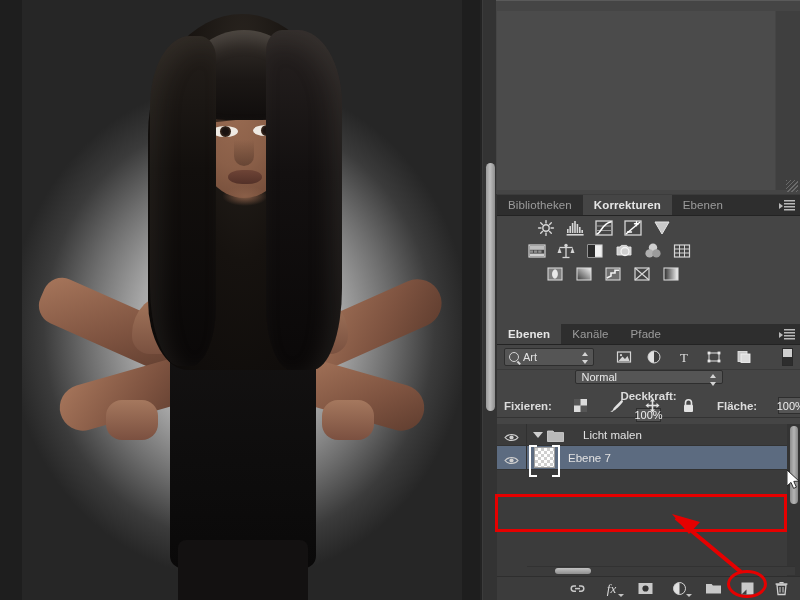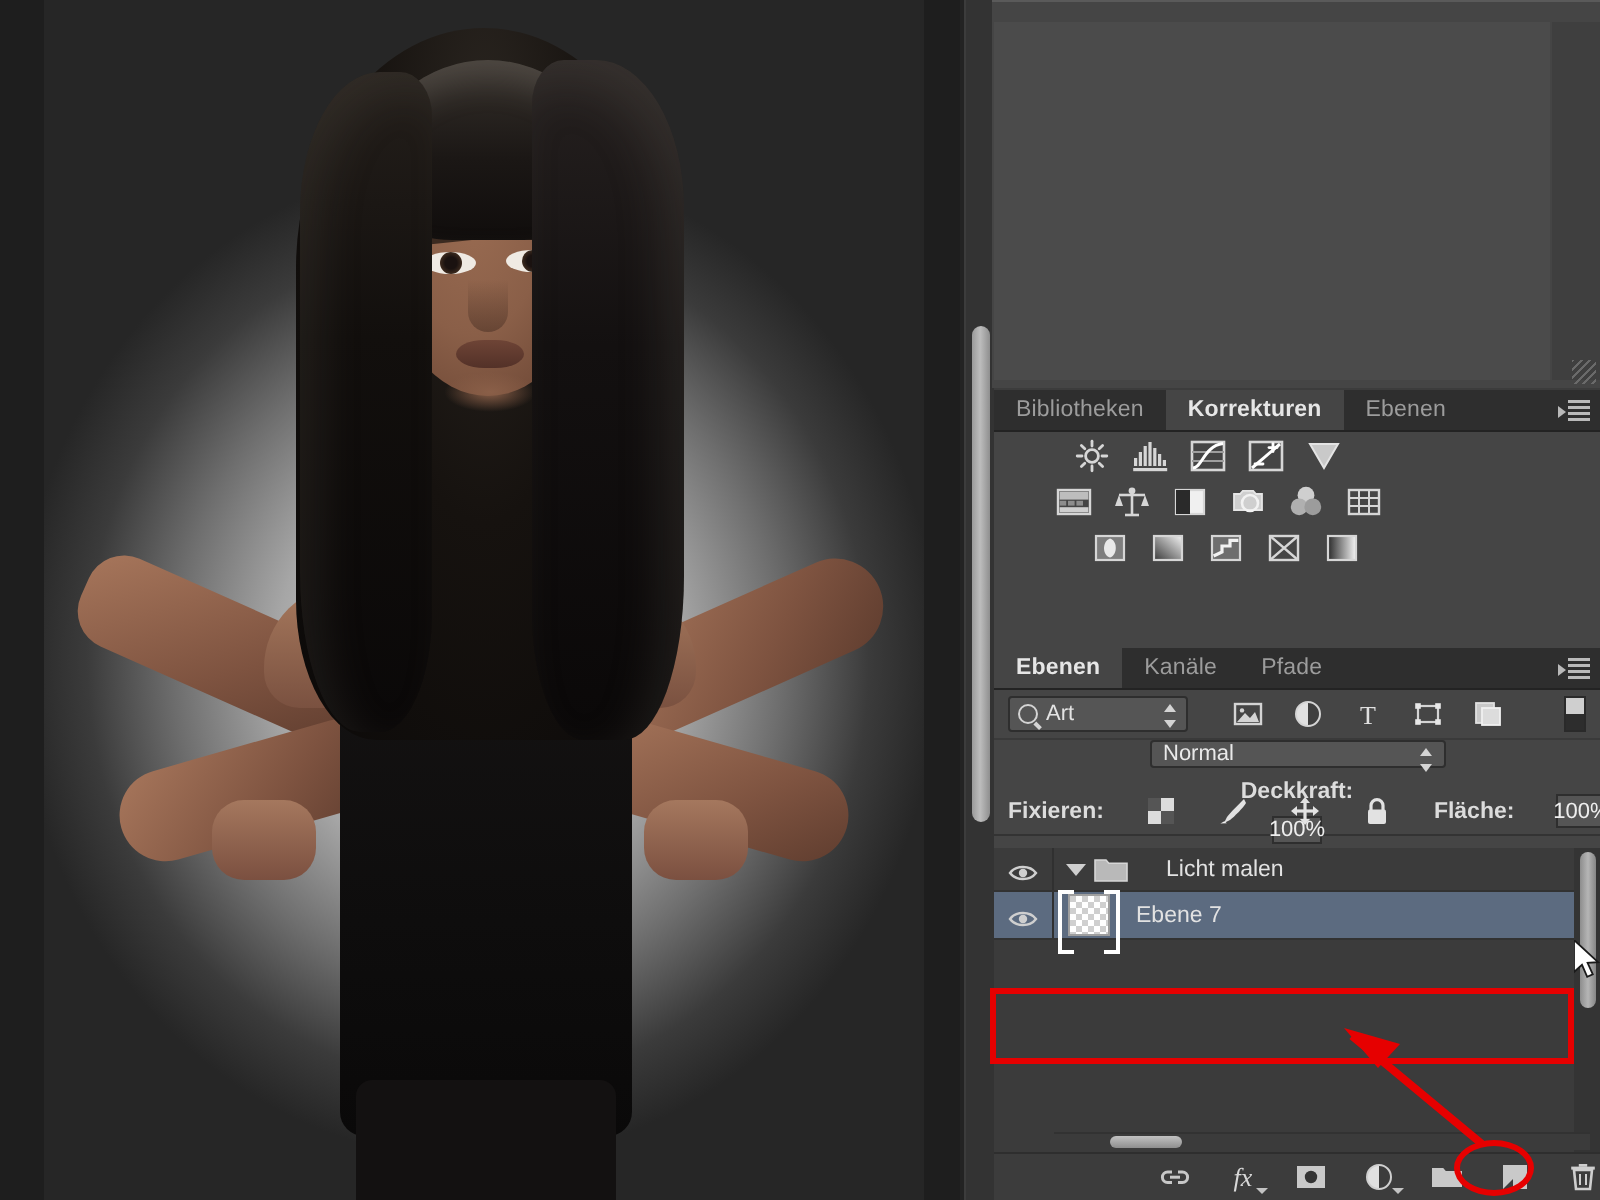--- a/index.html
+++ b/index.html
@@ -204,21 +204,21 @@
   .lrow.group .lname{ padding-left:12px; }
 
   .list-scroll{ position:absolute; right:0; top:0; width:13px; height:152px; background:#343434; }
   .list-scroll .th{ position:absolute; left:3px; top:2px; width:8px; height:78px;
         background:linear-gradient(90deg,#8d8d8d,#b5b5b5 50%,#868686); border-radius:4px; }
 
   
   .lay-bottom{ position:absolute; left:0; bottom:0; width:303px; height:24px;
                background:#3c3c3c; border-top:1px solid #2e2e2e;
                display:flex; align-items:center; justify-content:flex-end;
-               gap:17px; }
+               padding-right:10px; gap:17px; }
   .bi{ width:17px; height:17px; position:relative; cursor:default; }
   .bi .caret{ position:absolute; right:-4px; bottom:0px; width:0;height:0;
         border-left:3px solid transparent; border-right:3px solid transparent;
         border-top:3px solid #c3c3c3; }
 
   
   .hstub{ position:absolute; left:30px; bottom:25px; width:268px; height:9px;
           background:#3b3b3b; border-top:1px solid #323232;}
   .hstub i{ position:absolute; left:28px; top:1px; width:36px; height:6px;
           background:linear-gradient(180deg,#c2c2c2,#8e8e8e); border-radius:3px; }

